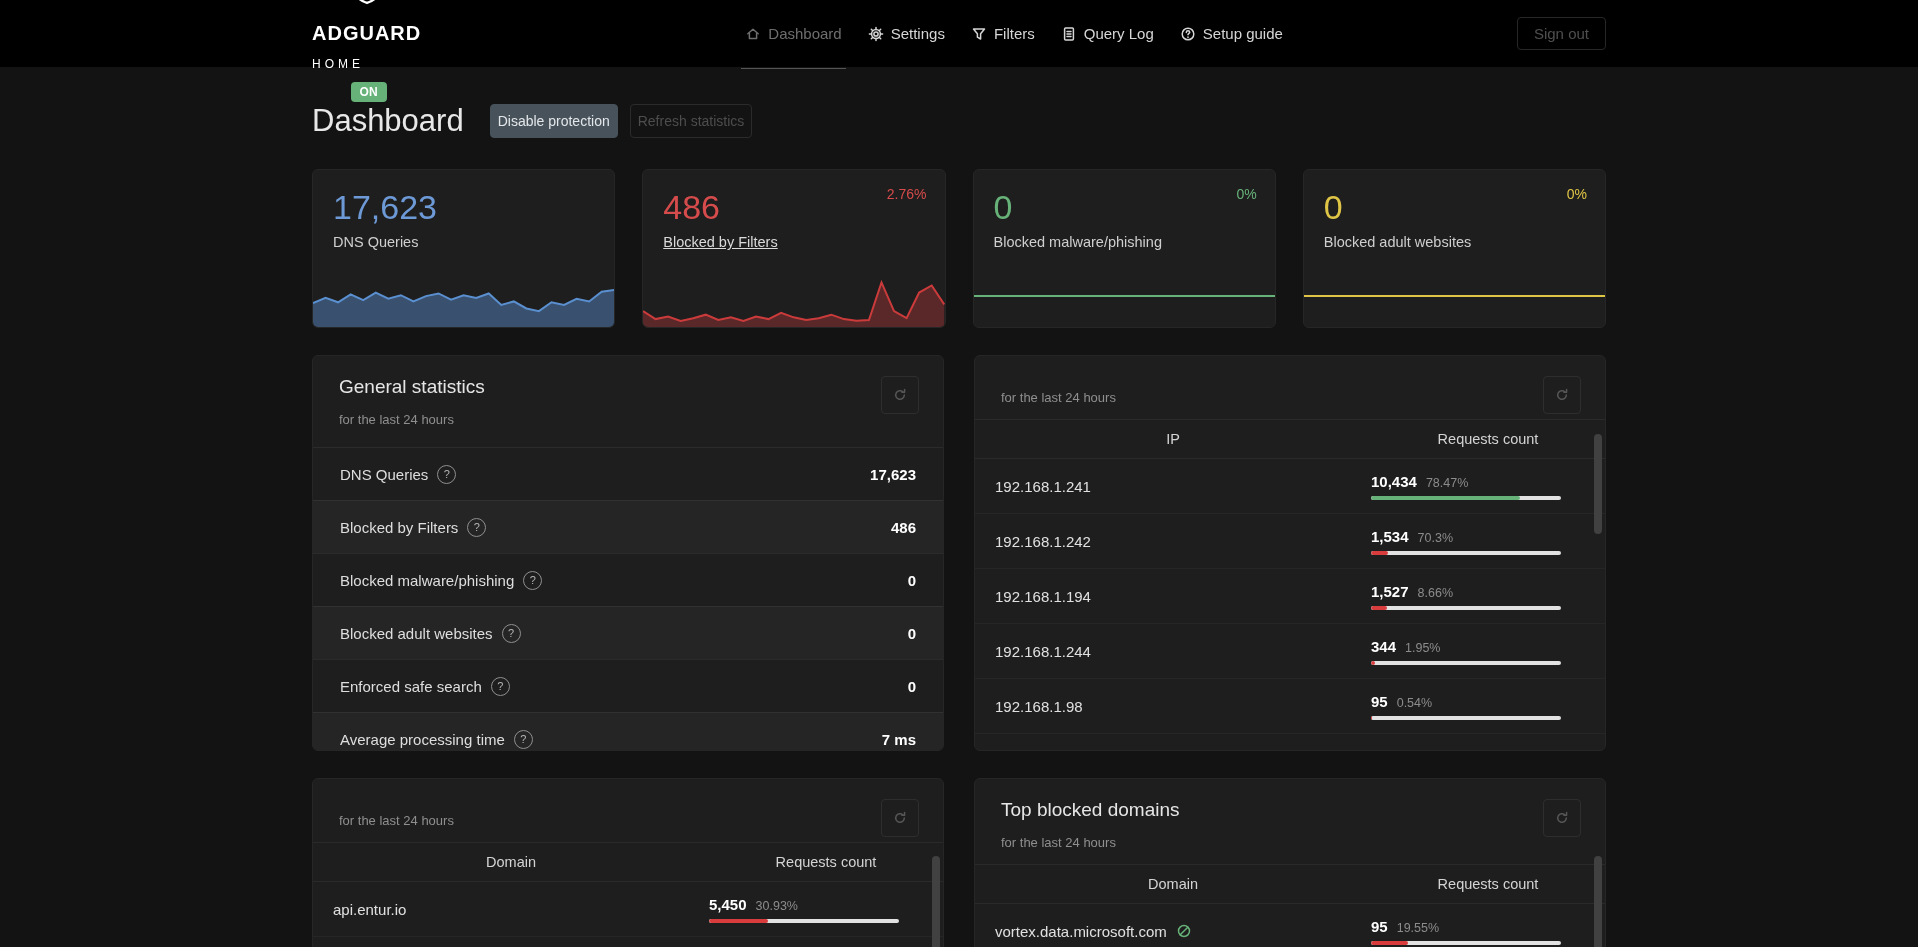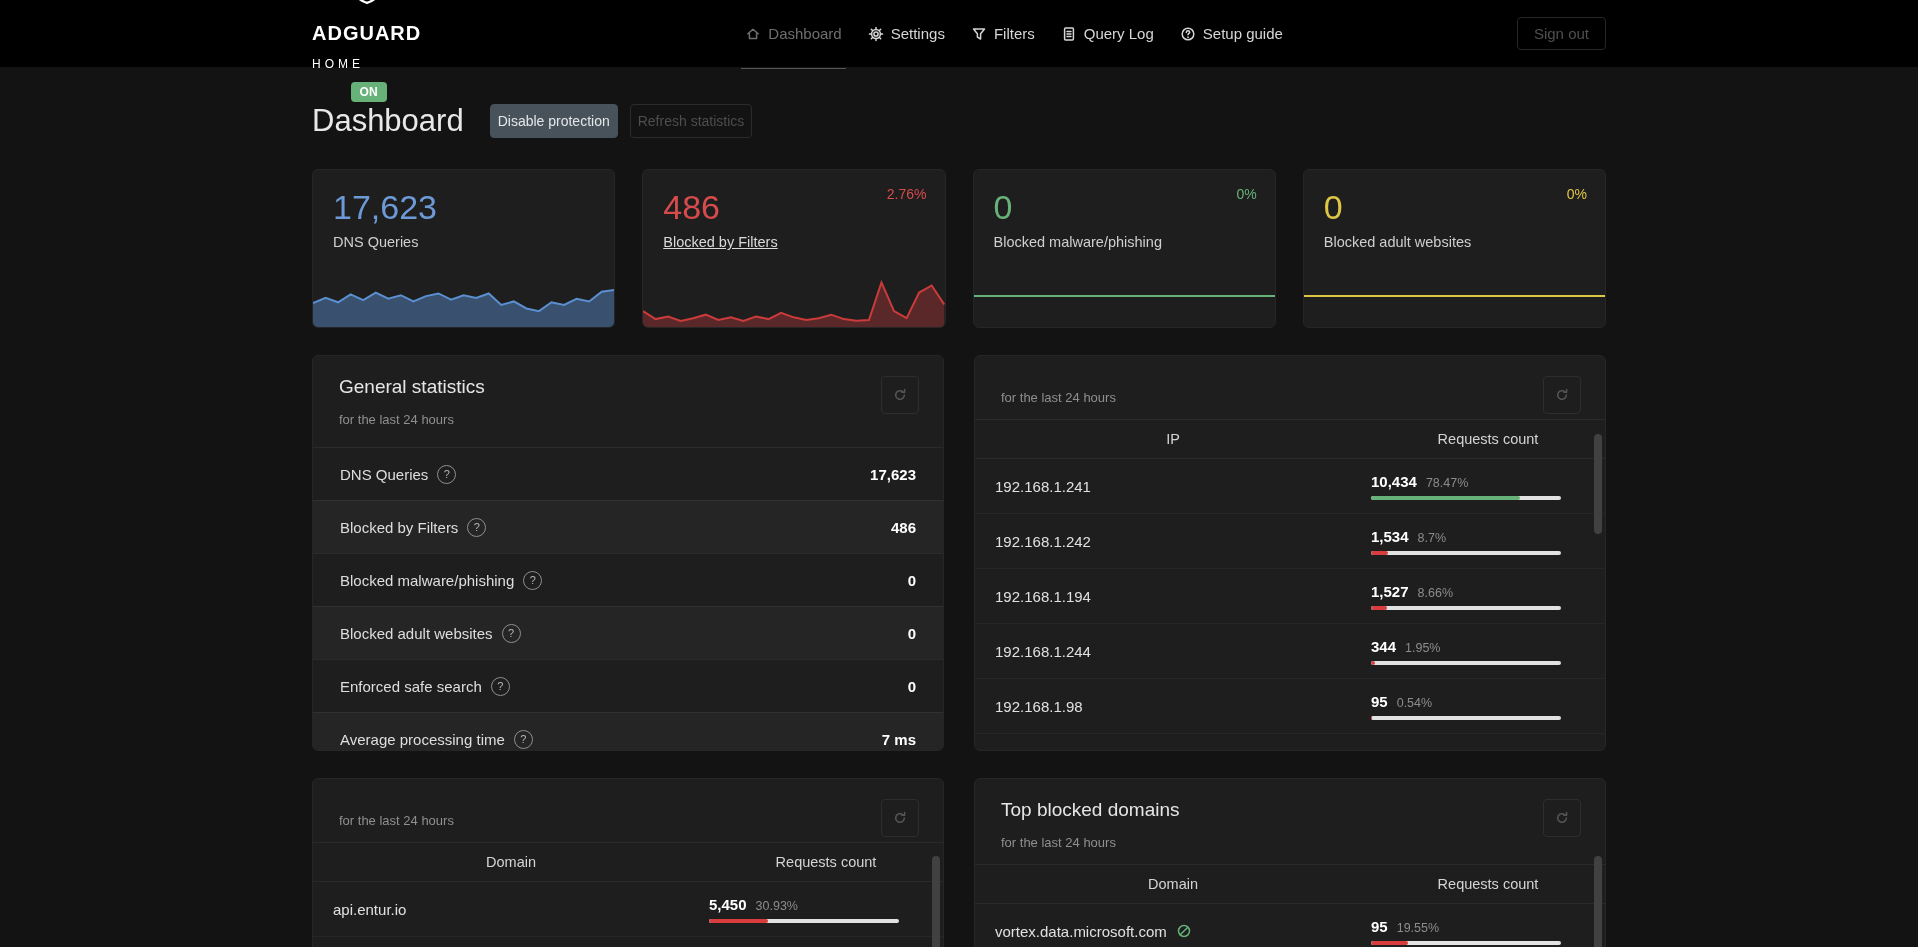--- a/index.html
+++ b/index.html
@@ -273,21 +273,21 @@
           <div class="bar-track">
               <div class="bar-fill" style="width: 78.47%; background: rgb(103, 178, 121);"></div>
             </div>
         </div>
       </div>
       <div class="tbl-row">
         <div class="cell-key">192.168.1.242</div>
         <div class="cell-count">
           <div class="count-line">
             <span class="count-num">1,534</span>
-            <span class="count-pct">8.7%</span>
+            <span class="count-pct">70.3%</span>
           </div>
           <div class="bar-track">
               <div class="bar-fill" style="width: 8.7%; background: rgb(217, 60, 60);"></div>
             </div>
         </div>
       </div>
       <div class="tbl-row">
         <div class="cell-key">192.168.1.194</div>
         <div class="cell-count">
           <div class="count-line">

